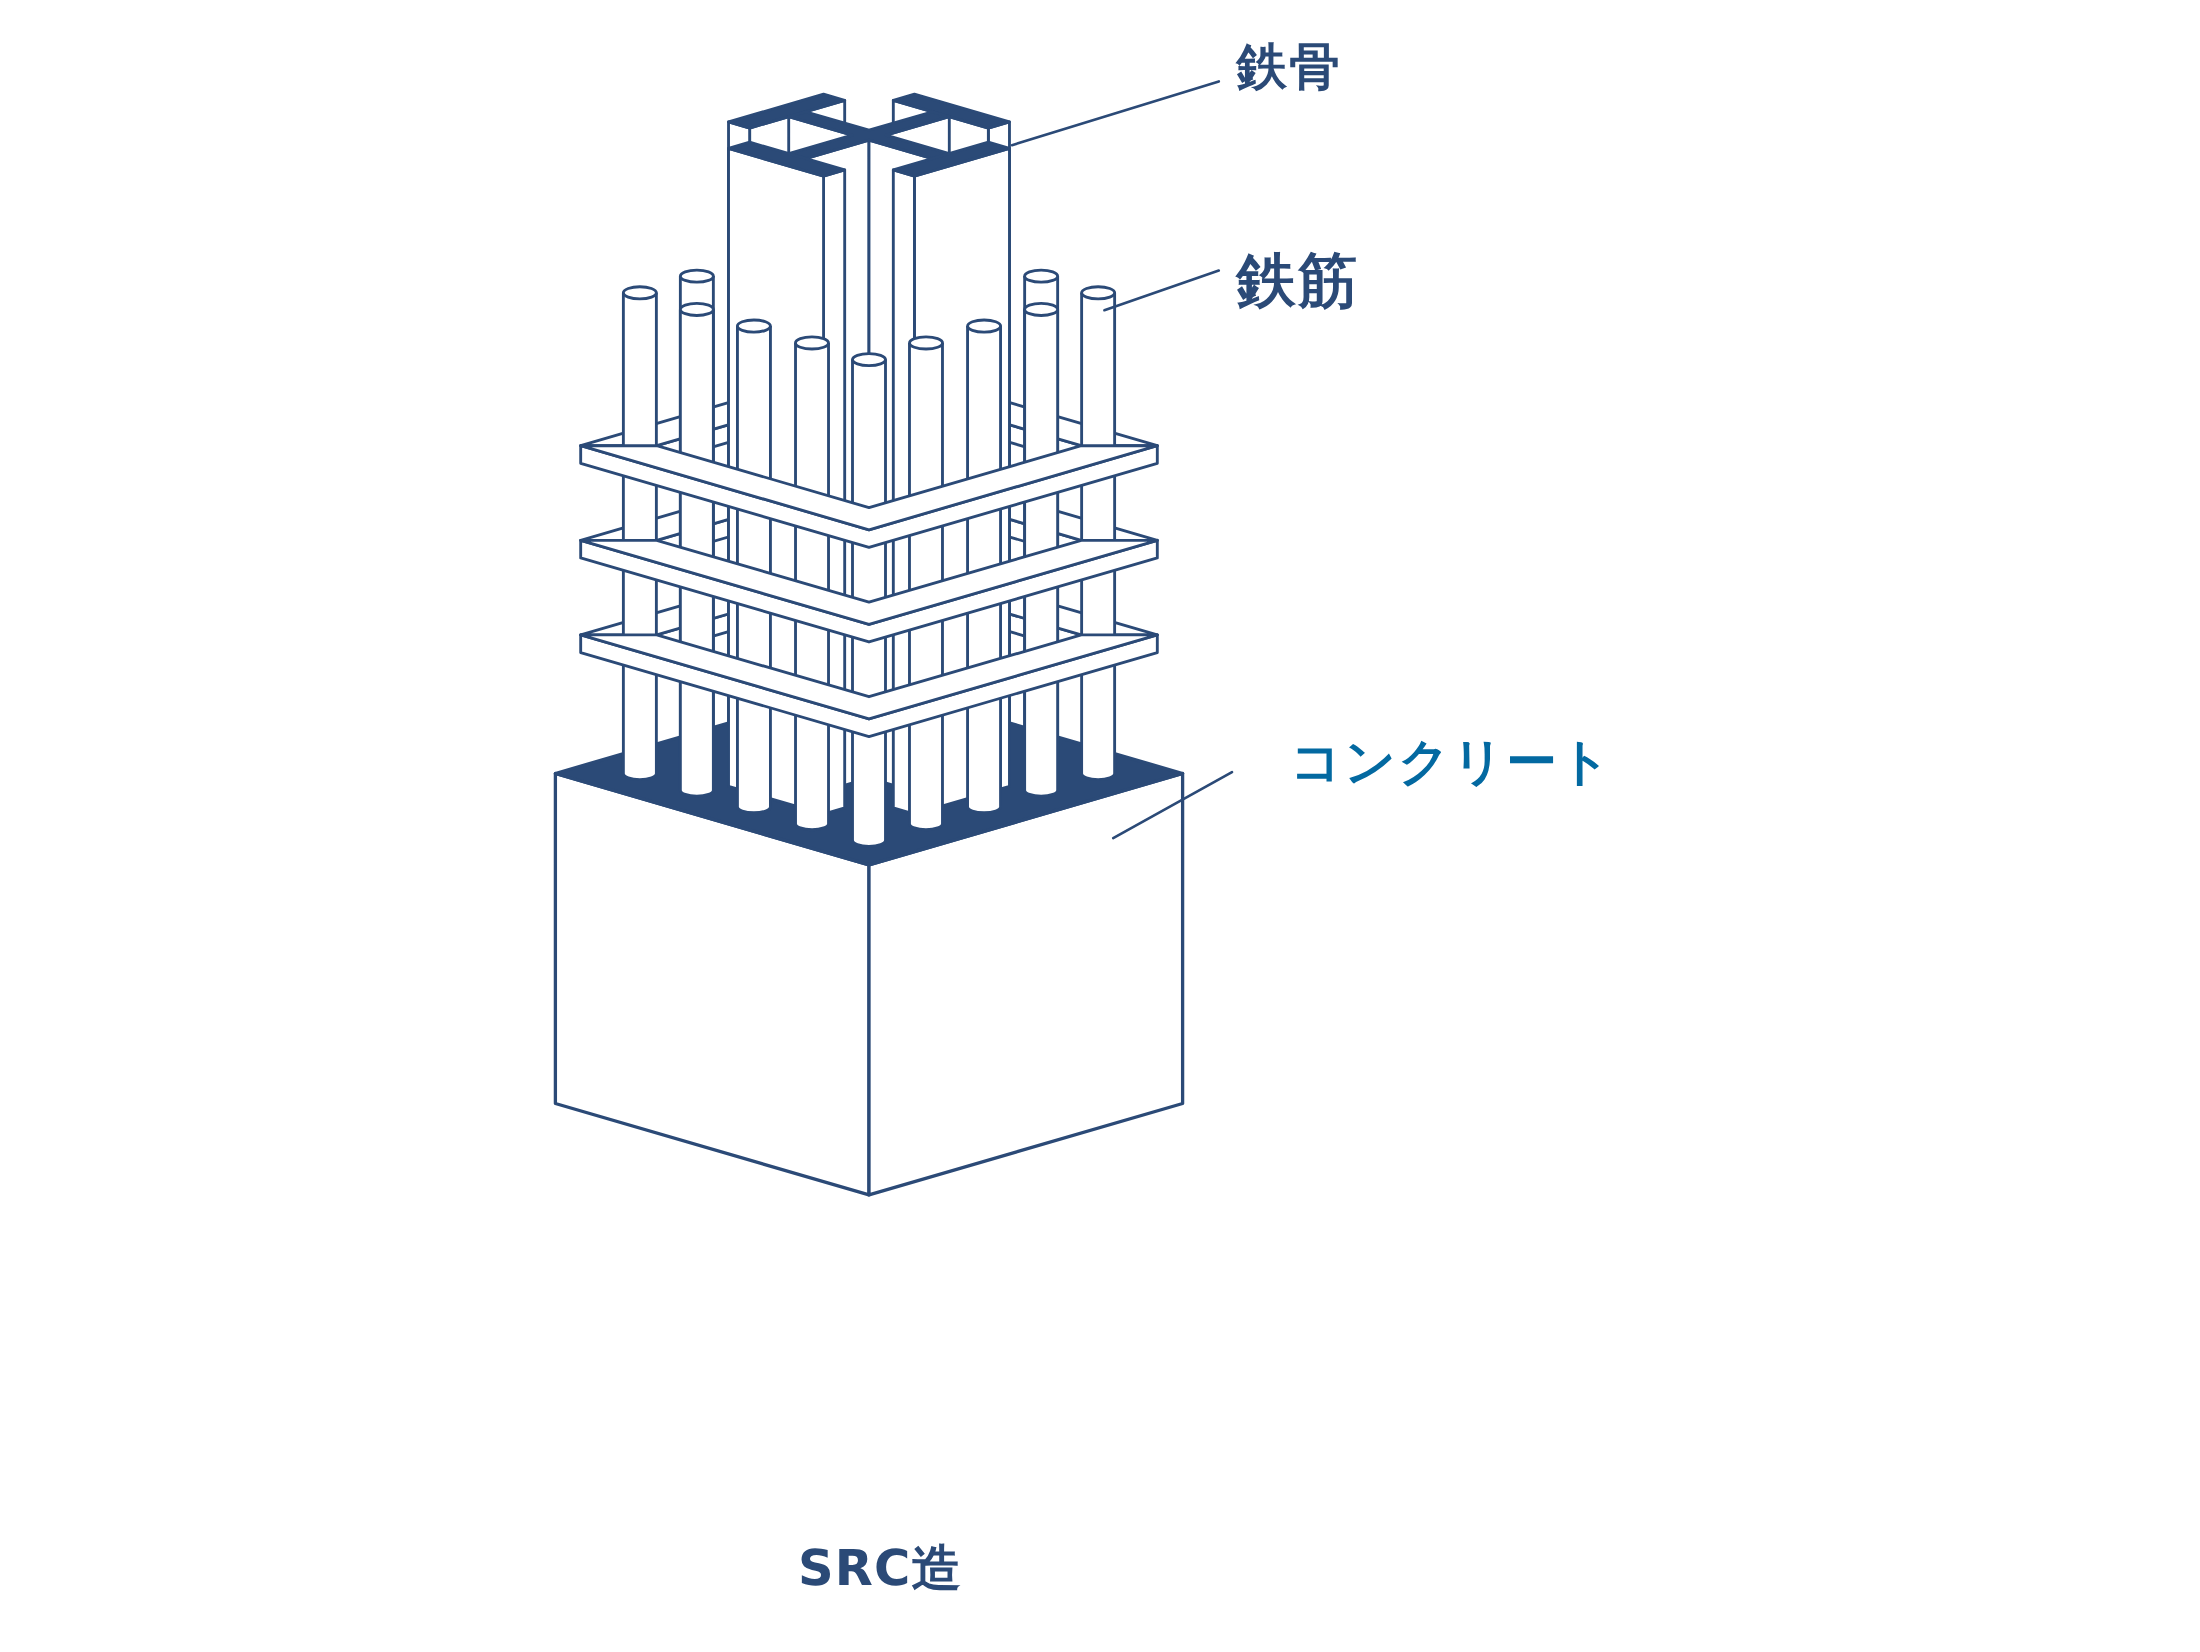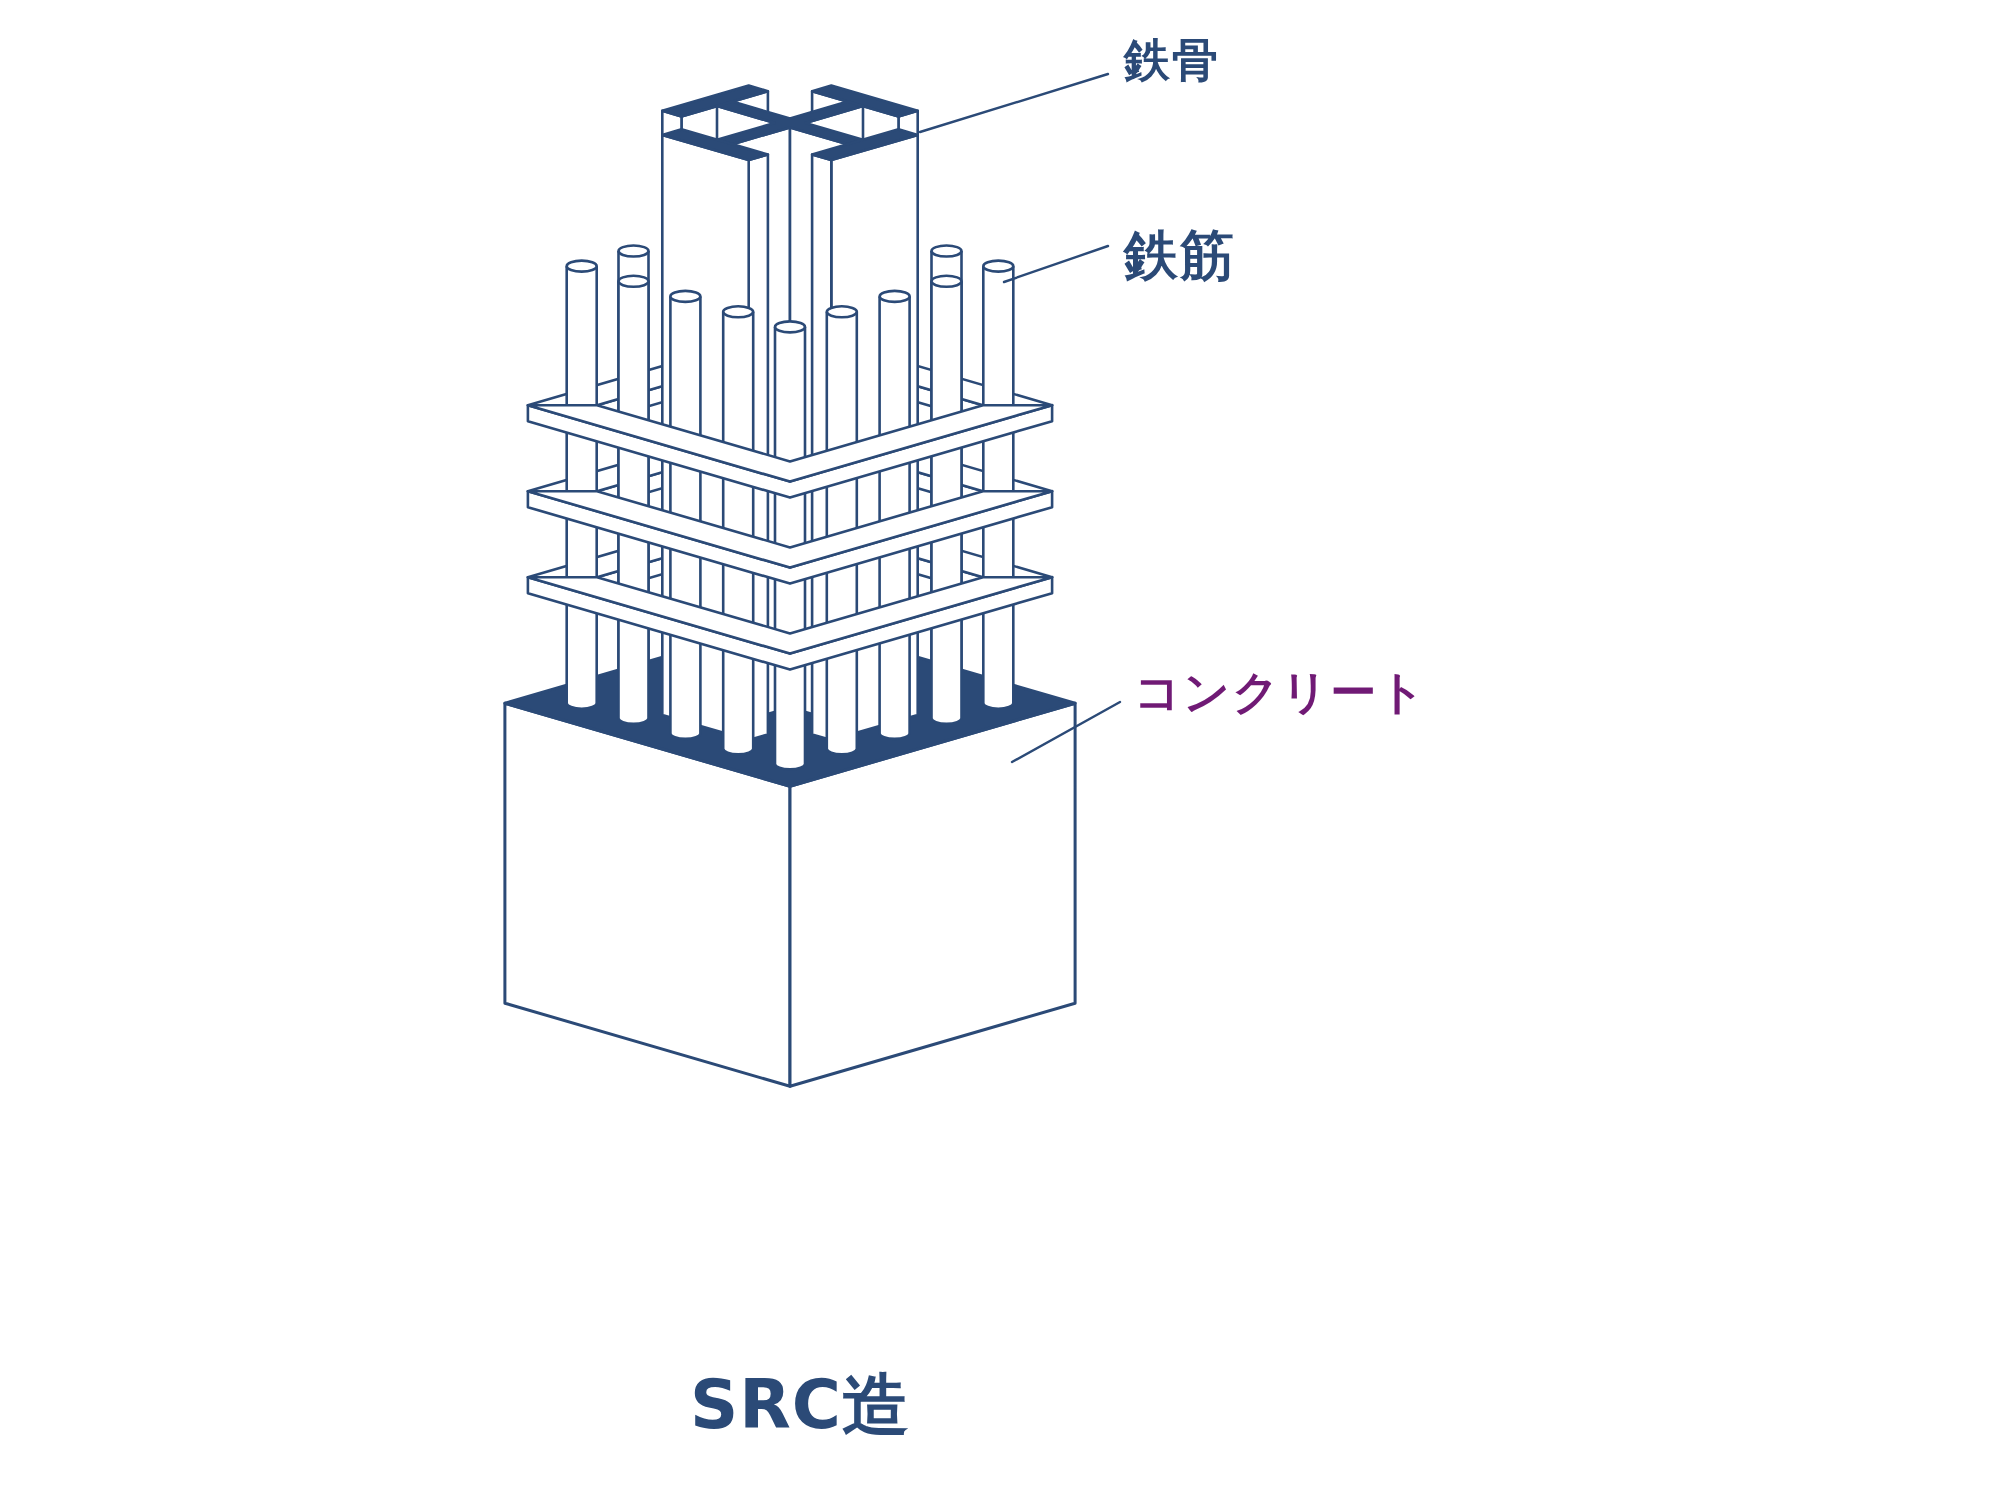--- a/index.html
+++ b/index.html
@@ -8,21 +8,21 @@
     background:#ffffff;
     font-family:"DejaVu Sans","Liberation Sans",sans-serif;
     position:relative;overflow:hidden;
   }
   .stage{position:absolute;left:0;top:0;width:2000px;height:1328px;}
   svg{position:absolute;left:0;top:0;}
   .lbl{position:absolute;font-weight:700;white-space:nowrap;letter-spacing:2px;}
   .lbl-steel{left:1124px;top:30px;font-size:46px;}
   .lbl-rebar{left:1124px;top:220px;font-size:54px;}
   .lbl-concrete{left:1134px;top:662px;font-size:46px;}
-  .lbl-title{left:800px;top:1360px;font-size:67px;transform:translateX(-50%);letter-spacing:1px;}
+  .lbl-title{left:800px;top:1396px;font-size:45px;transform:translateX(-50%);letter-spacing:1px;}
 </style>
 </head>
 <body>
 
 <div class="stage">
   <svg id="figure" width="2000" height="1502" viewBox="0 0 2000 1502">
       <g>
         <polygon points="504.9,703.2 790.0,786.3 790.0,1086.3 504.9,1003.2" fill="#ffffff" stroke="#2b4a77" stroke-width="3" stroke-linejoin="round"></polygon>
         <polygon points="790.0,786.3 1075.1,703.2 1075.1,1003.2 790.0,1086.3" fill="#ffffff" stroke="#2b4a77" stroke-width="3" stroke-linejoin="round"></polygon>
         <polygon points="790.0,620.0 1075.1,703.2 790.0,786.3 504.9,703.2" fill="#2b4a77" stroke="#2b4a77" stroke-width="3" stroke-linejoin="round"></polygon>
@@ -101,15 +101,15 @@
         <polygon points="527.9,577.2 790.0,653.6 1052.1,577.2 983.0,577.2 790.0,633.4 597.0,577.2" fill="#ffffff" stroke="#2b4a77" stroke-width="2.6" stroke-linejoin="round"></polygon>
       </g>
       <g>
         <line x1="1108" y1="74" x2="920" y2="132" stroke="#2b4a77" stroke-width="2.4" stroke-linecap="round"></line>
         <line x1="1108" y1="246" x2="1004" y2="282" stroke="#2b4a77" stroke-width="2.4" stroke-linecap="round"></line>
         <line x1="1120" y1="702" x2="1012" y2="762" stroke="#2b4a77" stroke-width="2.4" stroke-linecap="round"></line>
       </g>
     </svg>
   <div class="lbl lbl-steel" style="color: rgb(43, 74, 119);">鉄骨</div>
   <div class="lbl lbl-rebar" style="color: rgb(43, 74, 119);">鉄筋</div>
-  <div class="lbl lbl-concrete" style="color: #701a75;">コンクリート</div>
+  <div class="lbl lbl-concrete" style="color: #0369a1; margin-left: 39px;">コンクリート</div>
   <div class="lbl lbl-title" style="color: rgb(43, 74, 119);">SRC造</div>
 </div>
 
 </body></html>

